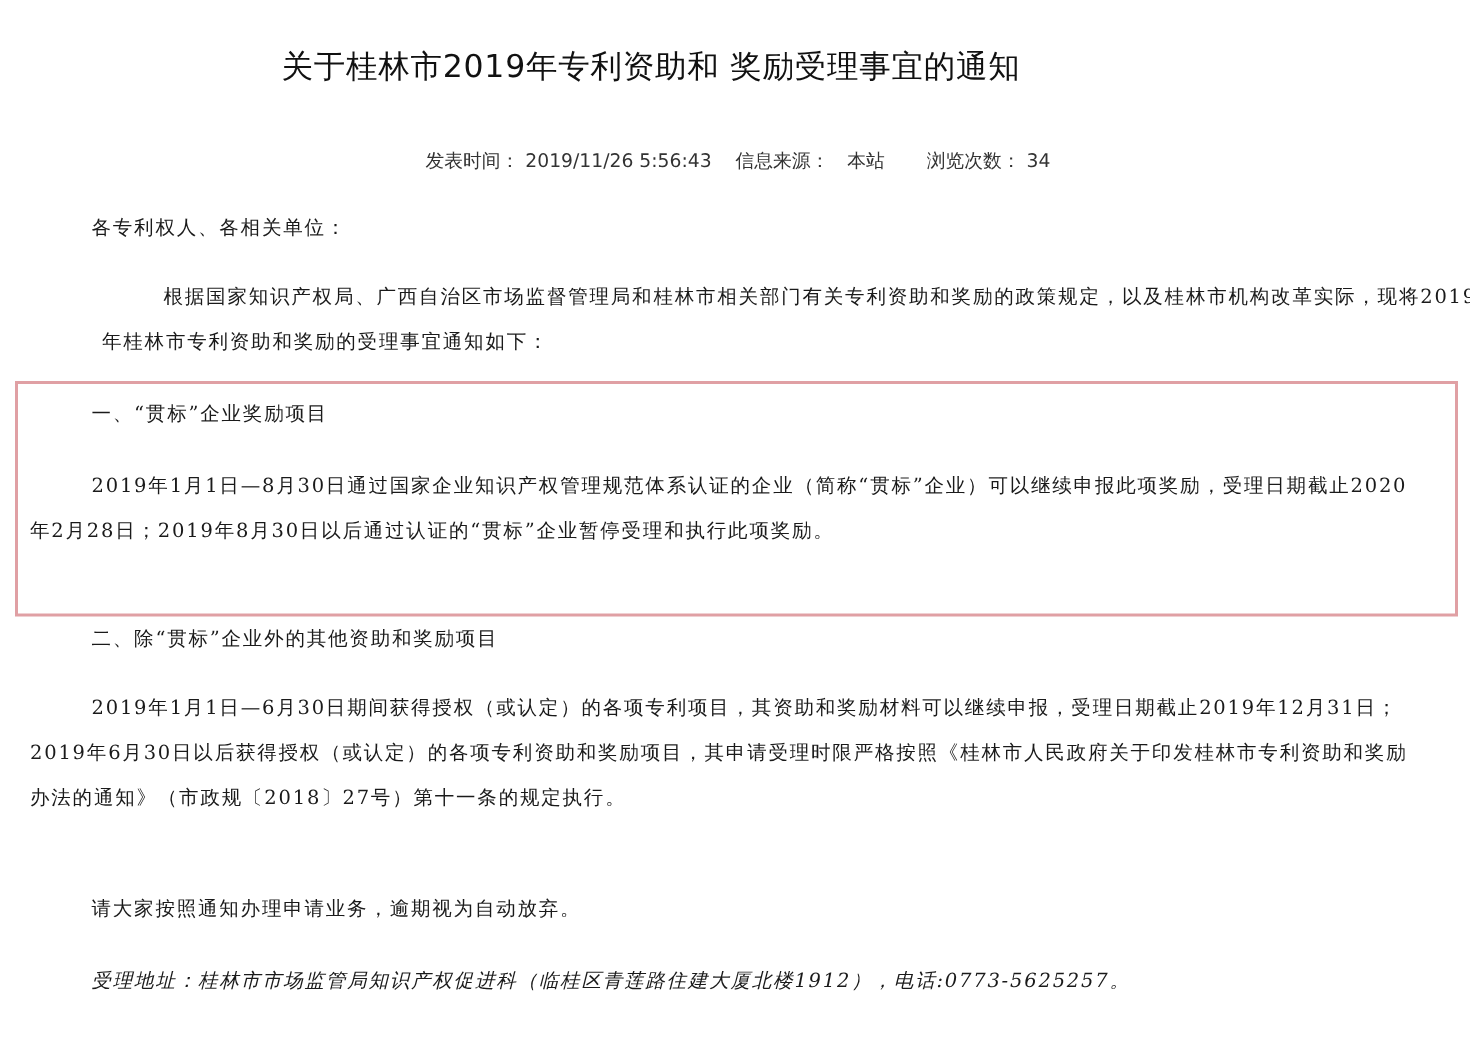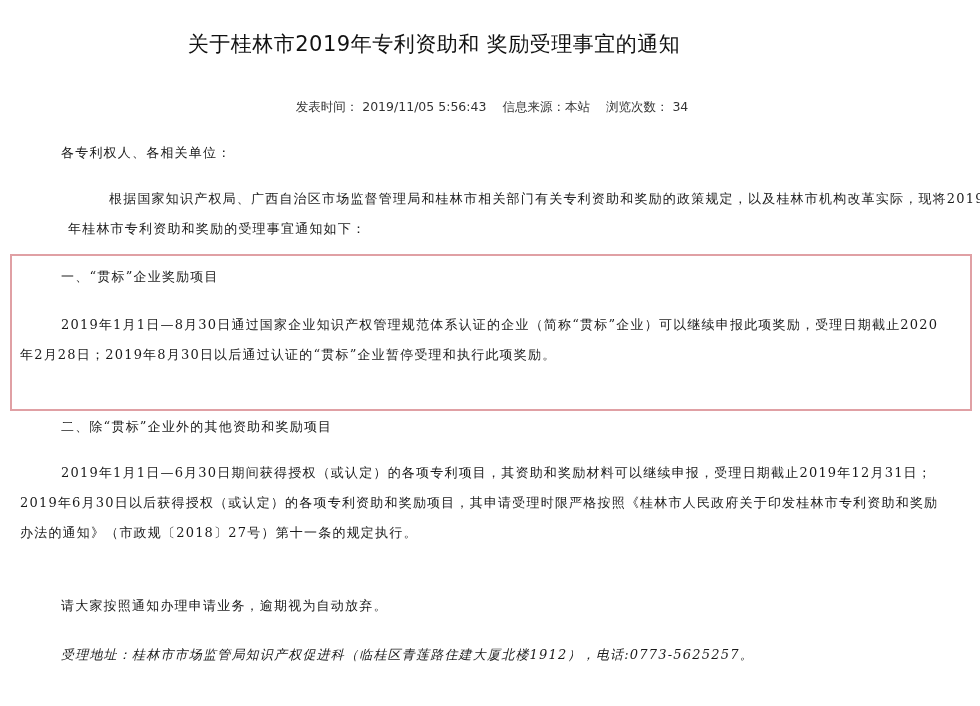--- a/index.html
+++ b/index.html
@@ -22,22 +22,22 @@
     position: absolute; left: 10px; top: 254px; width: 962px; height: 157px;
     border: 2px solid #e0a0a4; box-sizing: border-box;
   }
 </style>
 </head>
 <body>
 
 <div class="title">关于桂林市2019年专利资助和 奖励受理事宜的通知</div>
 
 <div class="meta">
-  <span><span style="margin:4px">发表时间：</span><span style="margin:0">2019/11/05 5:56:43</span></span>
-  <span><span style="margin:0">信息来源：</span><span style="margin:0">本站</span></span>
+  <span><span style="margin:4px">发表时间：</span><span style="margin:0">2019/11/26 5:56:43</span></span>
+  <span><span style="margin:0">信息来源：</span><span style="margin:12px">本站</span></span>
   <span><span style="margin:0">浏览次数：</span> <span style="margin:0">34</span></span>
 </div>
 
 <div class="body-text indent" style="top:138px;">各专利权人、各相关单位：</div>
 <div class="body-text indent" style="top:184px;margin-left:48px;">根据国家知识产权局、广西自治区市场监督管理局和桂林市相关部门有关专利资助和奖励的政策规定，以及桂林市机构改革实际，现将2019年桂林市专利资助和奖励的受理事宜通知如下：</div>
 
 <div class="highlight-box"></div>
 <div class="body-text indent" style="top:262px;">一、“贯标”企业奖励项目</div>
 <div class="body-text indent" style="top:310px;">2019年1月1日—8月30日通过国家企业知识产权管理规范体系认证的企业（简称“贯标”企业）可以继续申报此项奖励，受理日期截止2020年2月28日；2019年8月30日以后通过认证的“贯标”企业暂停受理和执行此项奖励。</div>
 

